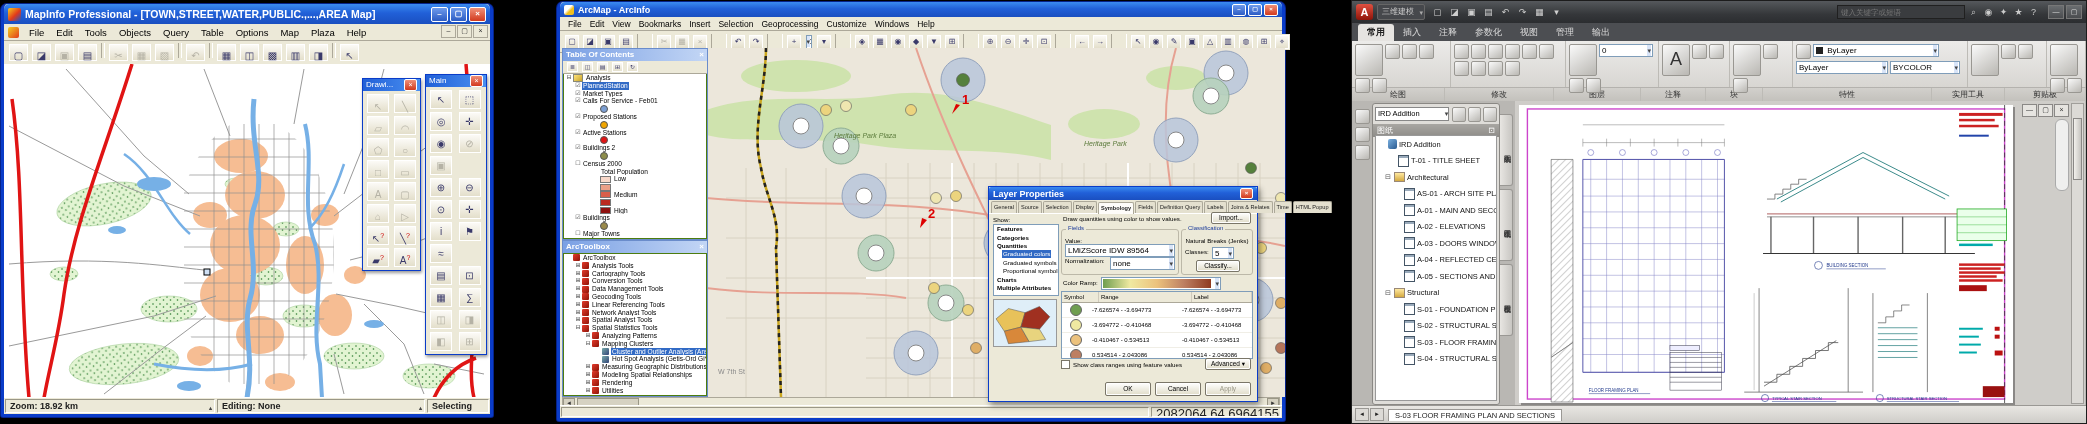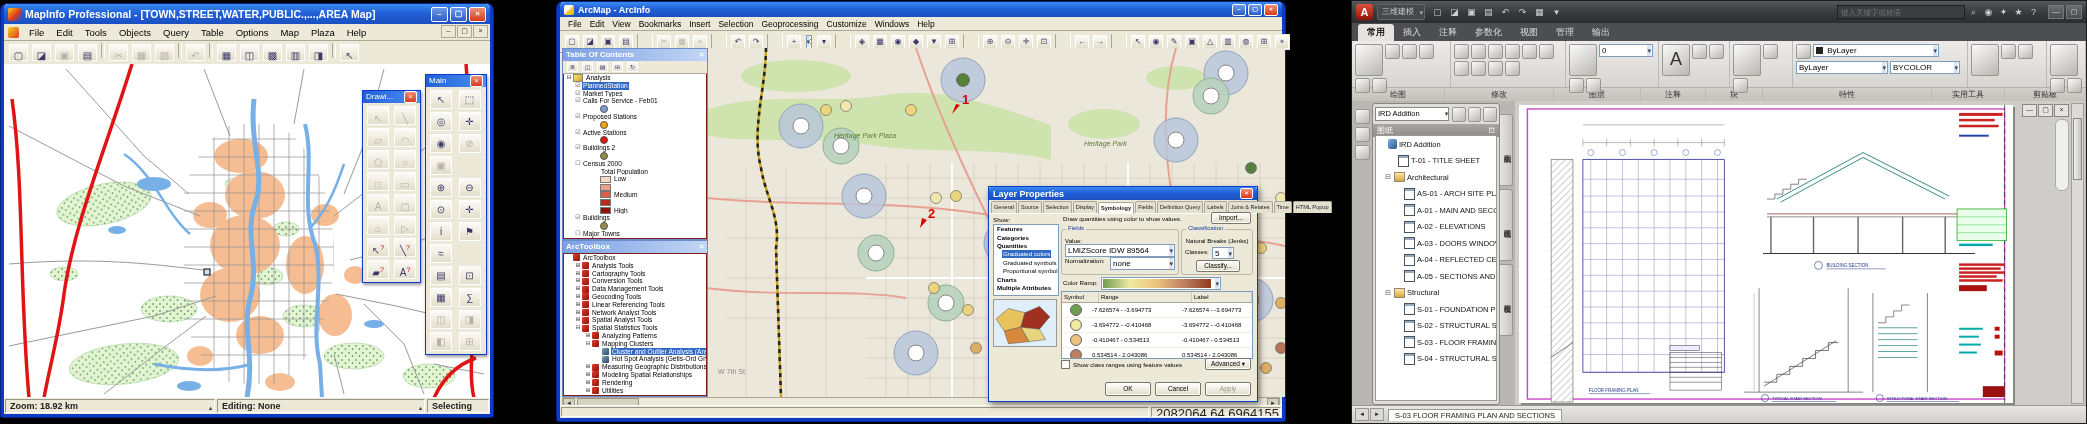--- a/index.html
+++ b/index.html
@@ -52,21 +52,21 @@
   .ftools .tbi{width:22px;height:19px;line-height:19px}
 
   
   .am-menu{font-size:8.5px;height:13px}
   .am-menu .menu{padding:0 4px}
   .am-tb{height:19px}
   .am-tb .tbi{width:14px;height:14px;font-size:8px;line-height:14px}
   .combo{background:#fff;border:1px solid #7f9db9;font-size:8px;line-height:11px;padding:0 2px;
       position:relative;white-space:nowrap;overflow:hidden}
   .combo:after{content:"▾";position:absolute;right:1px;top:0;color:#444;background:#d8e4f8;font-size:7px}
-  .palette{position:absolute;border:1px solid #6a8ccb;background:#7f1d1d}
+  .palette{position:absolute;border:1px solid #6a8ccb;background:#4d7c0f}
   .pal-title{height:12px;background:linear-gradient(90deg,#7aa0e4,#c3d6f5);color:#fff;font-weight:bold;
       font-size:8px;line-height:12px;padding:0 3px;display:flex}
   .pal-title .x{margin-left:auto;color:#fff;font-size:8px}
   .pal-tools{height:12px;border-bottom:1px solid #aca899;display:flex;align-items:center;padding:0 2px;background:#ece9d8}
   .pal-tools .tbi{width:11px;height:10px;font-size:6px;line-height:10px}
   .tree{background:#fff;overflow:hidden;position:absolute;left:1px;right:1px}
   .trow{height:7.8px;font-size:6.6px;line-height:7.8px;white-space:nowrap;overflow:hidden;color:#000;display:flex;align-items:center}
   .trow .box{display:inline-block;width:8px;text-align:center;font-size:6px;color:#444;flex:0 0 auto}
   .trow .lbl{padding:0 1px}
   .trow .lbl.sel{background:#316ac5;color:#fff}
@@ -299,21 +299,21 @@
       <g stroke="#e01414" stroke-width="3.5" fill="none">
         <path d="M128 0 C100 90,70 160,60 230 C55 270,45 305,40 334"></path>
         <path d="M8 35 C20 120,15 220,25 334"></path>
         <path d="M462 0 C470 90,458 150,468 210 C475 260,462 300,470 334"></path>
         <path d="M430 334 C440 312,455 300,472 294"></path>
       </g>
       <rect x="200" y="205" width="6" height="6" fill="#cfe0f5" stroke="#000" stroke-width="1"></rect>
     </svg>
 
     
-    <div class="floattb" style="left:358px;top:26px;width:57px">
+    <div class="floattb" style="left:358px;top:14px;width:57px">
       <div class="ftitle">
         <span>Drawi...</span>
         <span class="x">×</span>
       </div>
       <div class="ftools">
 
       <span class="tbi dis"><span>↖</span><span class="q"></span></span>
           <span class="tbi dis"><span>╲</span><span class="q"></span></span>
           <span class="tbi dis"><span>▱</span><span class="q"></span></span>
           <span class="tbi dis"><span>◠</span><span class="q"></span></span>

